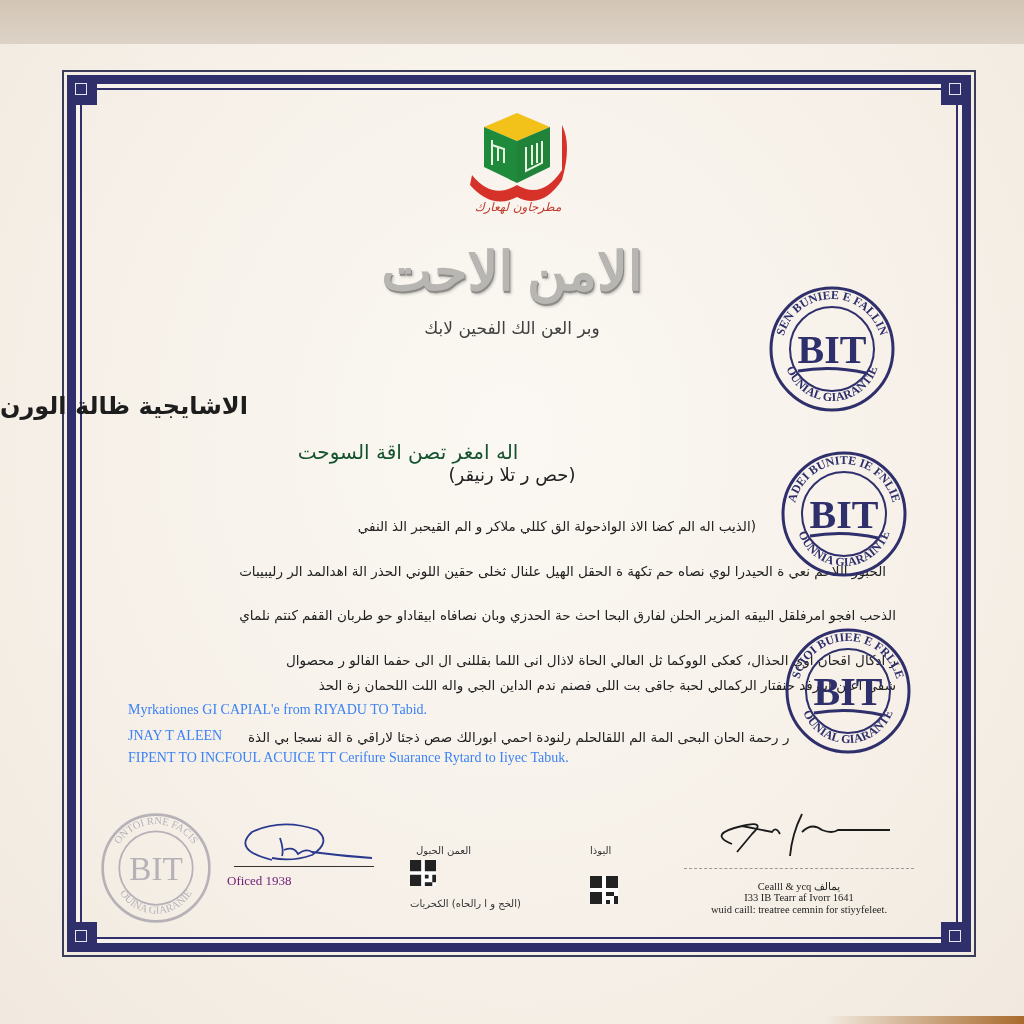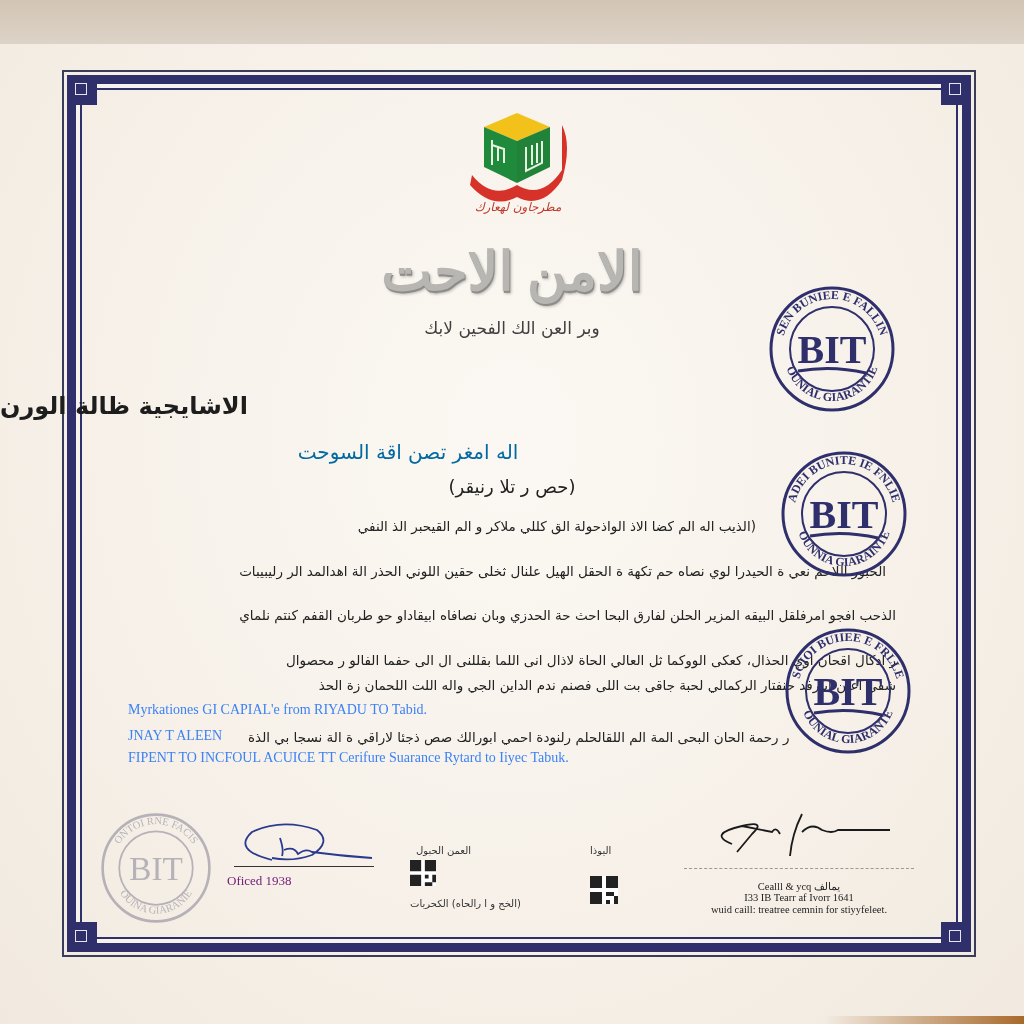--- a/index.html
+++ b/index.html
@@ -38,22 +38,22 @@
     color:#c23a2e; font-size:12px; font-style:italic; direction:rtl; }
 
   .title { position:absolute; left:0; width:1024px; text-align:center; top:240px;
     font-size:54px; font-weight:bold; color:#b8b6b2; letter-spacing:2px;
     text-shadow: 1px 2px 0 #8e8c88, 2px 3px 3px rgba(0,0,0,0.25); direction:rtl;font-family:Liberation Serif, serif; }
   .subtitle { position:absolute; left:0; width:1024px; text-align:center; top:318px;
     font-size:17px; color:#404040; direction:rtl; }
   .heading { position:absolute; left:0; width:1024px; text-align:left; top:356px;
     font-size:24px; font-weight:bold; color:#1d1d1d; direction:rtl;margin-top:36px; }
   .section-title { position:absolute; left:0; width:816px; text-align:center; top:440px;
-    font-size:20px; color:#0369a1; direction:rtl; }
-  .section-sub { position:absolute; left:0; width:1024px; text-align:center; top:476px;
+    font-size:20px; color:#14532d; direction:rtl; }
+  .section-sub { position:absolute; left:0; width:1024px; text-align:center; top:464px;
     font-size:18px; color:#222; direction:rtl; }
 
   .body-line { position:absolute; font-size:13.5px; color:#222; direction:rtl; white-space:nowrap; }
   .latin-line { position:absolute; font-family:"Liberation Serif", serif; font-size:14px; color:#3b82f6; white-space:nowrap; }
 
   
   .stamp { position:absolute; width:128px; height:128px; }
   .stamp-faded { opacity:0.45; }
   .sig-label { font-family:"Liberation Serif", serif; font-size:13px; color:#701a75; }
   .qr-label { position:absolute; font-size:10px; color:#333; direction:rtl; }

